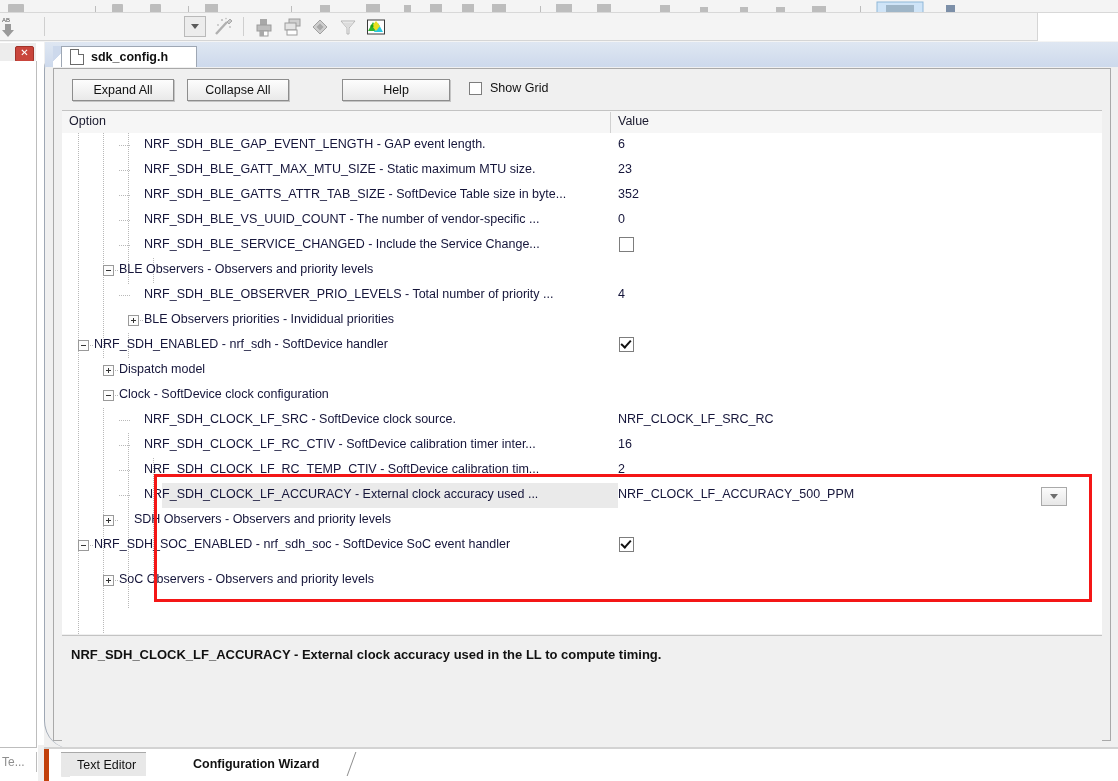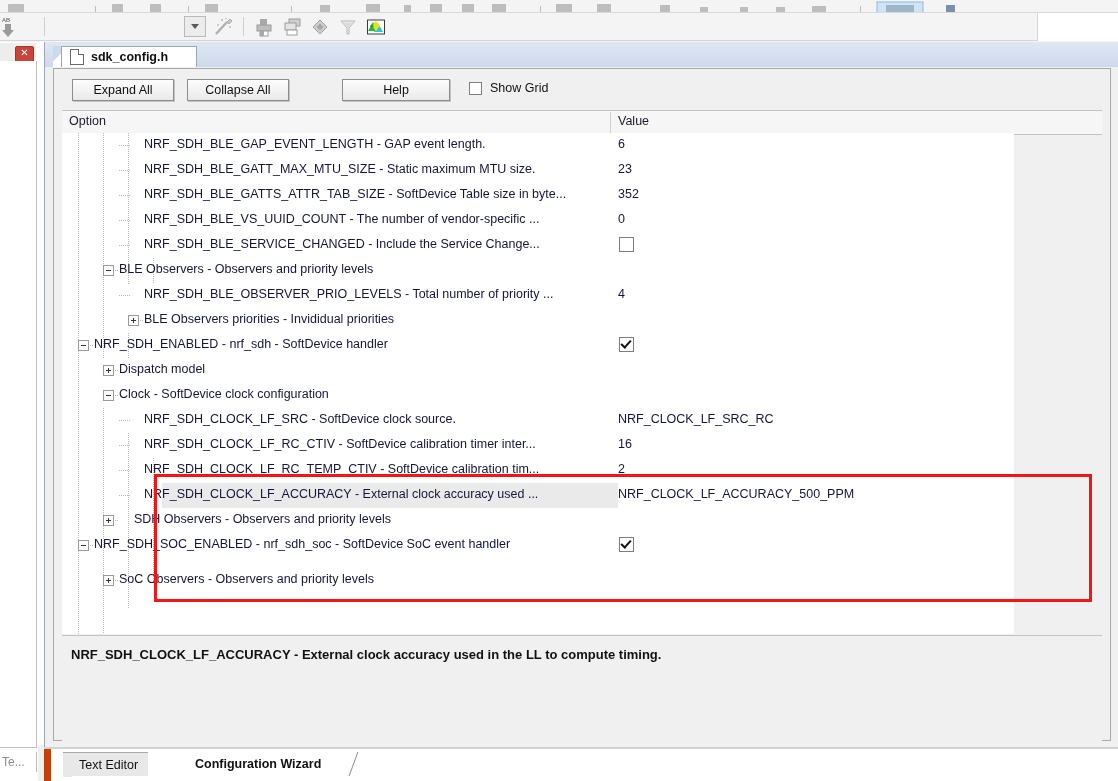--- a/index.html
+++ b/index.html
@@ -65,21 +65,21 @@
   }
   .left-bottom-sep{position:absolute;left:36px;top:752px;width:1px;height:20px;background:#bcbcbc;}
 
   
   .editor{
     position:absolute;left:44px;top:42px;width:1074px;height:707px;
     background:#f0f0f0;
   }
   .editor-inner{
     position:absolute;left:0;top:0;width:1074px;height:707px;
-    border-left:1px solid #9ea7b4;box-sizing:border-box;background:#f0f0f0;
+    border-left:1px solid #9ea7b4;box-sizing:border-box;background:#f0f0f0;border-radius:28px;
   }
   .tabstrip{
     position:absolute;left:0;top:0;width:1074px;height:25px;
     background:linear-gradient(#dfe7f2,#cdd9ec);
   }
   .doc-tab{
     position:absolute;left:16px;top:4px;height:21px;min-width:136px;
     background:#ffffff;border:1px solid #9ea7b4;border-bottom:none;
     display:flex;align-items:center;padding:0 12px 0 8px;box-sizing:border-box;
   }
@@ -130,21 +130,21 @@
     position:absolute;left:8px;top:41px;width:1040px;height:23px;
     background:#f6f6f6;border-top:1px solid #c3c3c3;border-bottom:1px solid #c3c3c3;
   }
   .tree-head .th{position:absolute;top:3px;font-size:12.5px;color:#1a1a2e;}
   .tree-head .th1{left:7px;}
   .tree-head .th2{left:556px;}
   .tree-head .divider{position:absolute;left:548px;top:1px;width:1px;height:21px;background:#d0d0d0;}
 
   
   .tree-body{
-    position:absolute;left:8px;top:64px;width:952px;height:501px;
+    position:absolute;left:8px;top:64px;width:1040px;height:501px;
     background:#ffffff;overflow:hidden;
   }
   .row{position:absolute;left:0;width:1040px;height:25px;}
   .row .opt{
     position:absolute;top:4px;font-size:12.5px;color:#15153a;white-space:nowrap;
   }
   .row .val{
     position:absolute;left:556px;top:4px;font-size:12.5px;color:#15153a;white-space:nowrap;
   }
   .row.selected .selbg{
@@ -191,21 +191,21 @@
     position:absolute;left:8px;top:566px;width:1040px;height:105px;
     background:#f0f0f0;border-top:1px solid #c3c3c3;
   }
   .descpane .dtext{
     position:absolute;left:9px;top:11px;font-size:13px;font-weight:bold;color:#111;
   }
 
   
   .bottom-tabs{
     position:absolute;left:44px;top:749px;width:1074px;height:32px;background:#ffffff;
-    border-left:7px solid #c2410c;box-sizing:border-box;
+    border-left:5px solid #c2410c;box-sizing:border-box;
   }
   .btab{
     position:absolute;top:3px;height:24px;display:flex;align-items:center;
     font-size:12.5px;color:#111;padding:0 10px;box-sizing:border-box;
   }
   #btab-text{left:12px;background:#e8e8e8;border-top:1px solid #a9a9a9;padding-left:16px;}
   #btab-text:before{content:"";position:absolute;left:0;top:0;width:0;height:0;
     border-bottom:24px solid #e8e8e8;border-left:9px solid transparent;}
   #btab-text:after{content:"";position:absolute;left:-1px;top:0;width:0;height:0;
     border-bottom:24px solid #8d8d8d;border-left:9px solid transparent;z-index:-1;}

